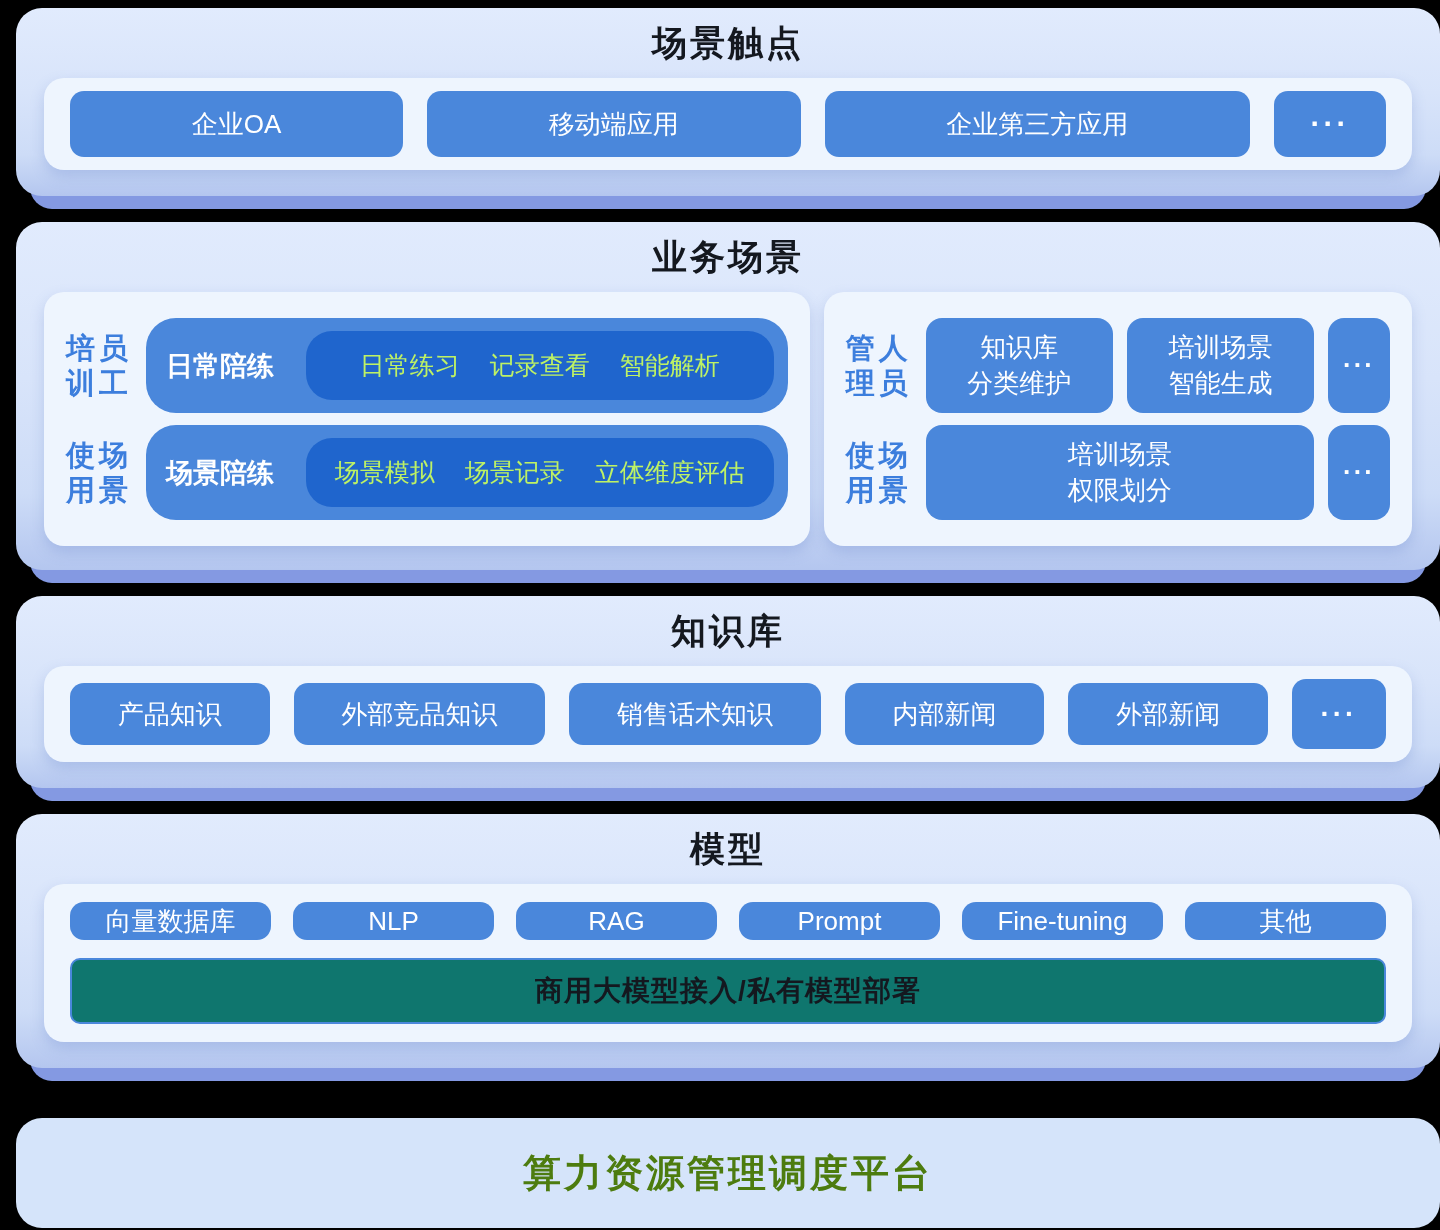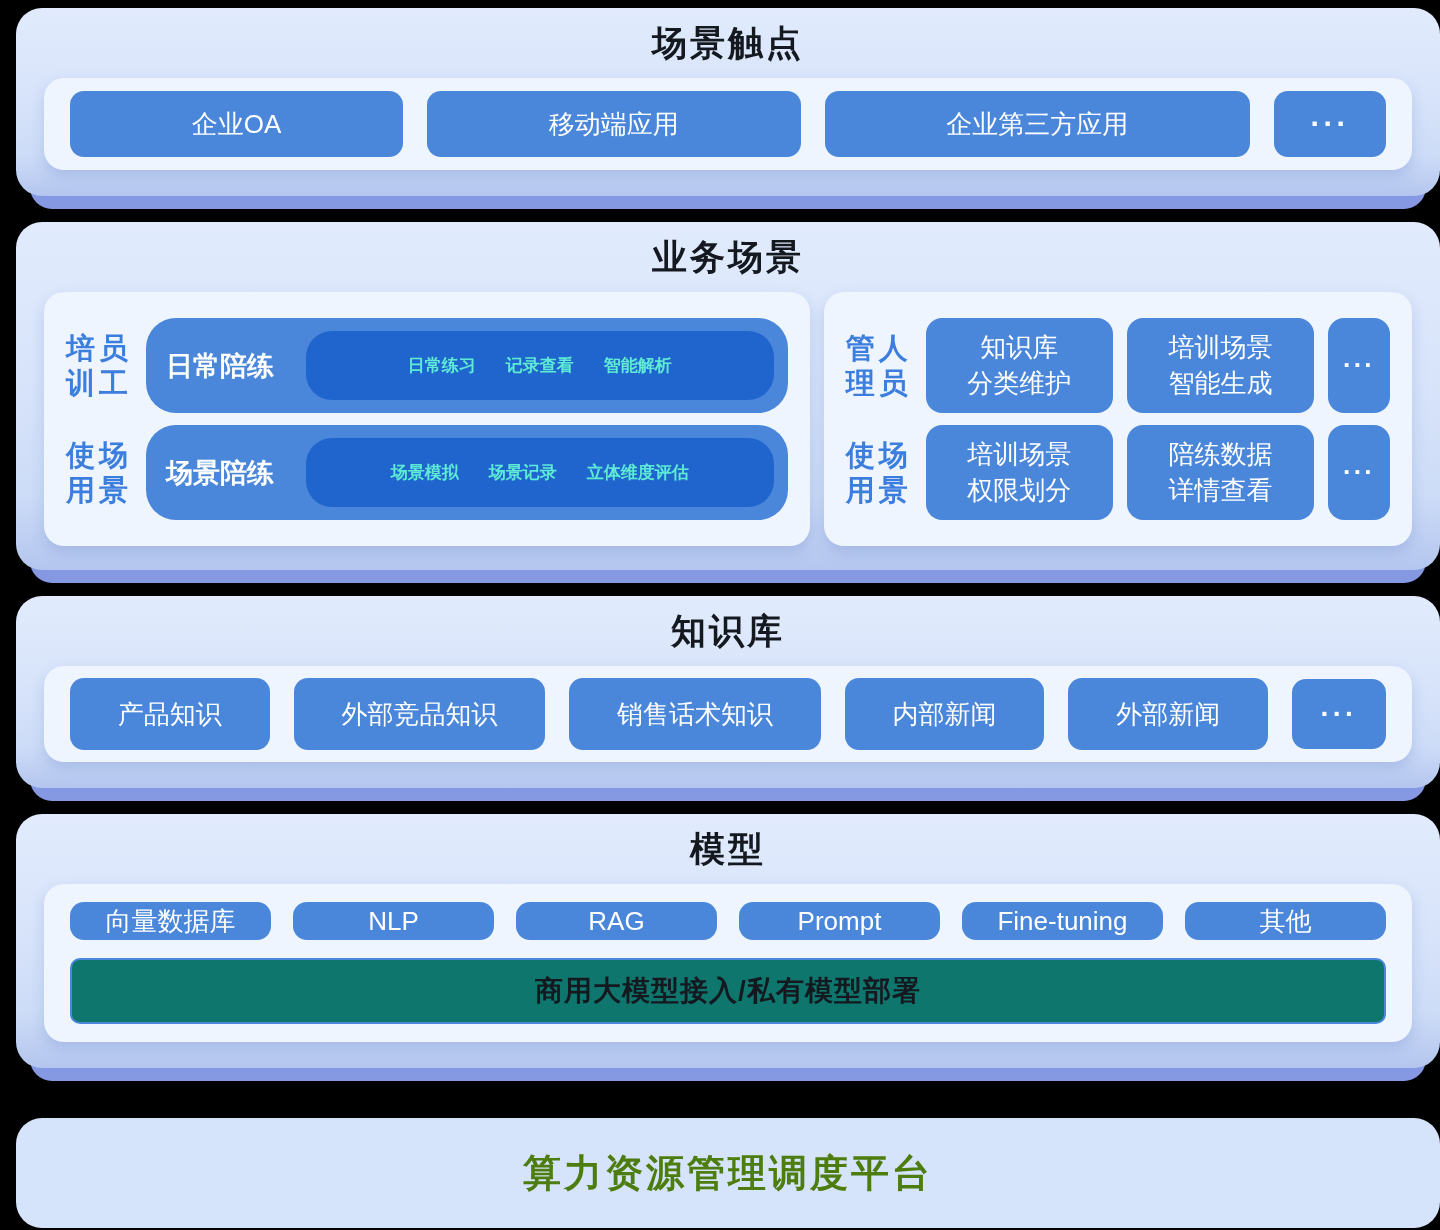--- a/index.html
+++ b/index.html
@@ -58,32 +58,32 @@
     color:#3c7edd;font-weight:700;font-size:29px;line-height:1.18;
   }
   .pill-outer{
     flex:1;align-self:stretch;background:#4a87db;border-radius:30px;
     display:flex;align-items:center;gap:32px;padding:0 14px 0 20px;cursor:pointer;
   }
   .pill-name{color:#fff;font-size:27px;font-weight:700;white-space:nowrap;}
   .pill-inner{
     flex:1;align-self:stretch;margin:13px 0;background:#1f65cd;border-radius:26px;
     display:flex;align-items:center;justify-content:center;gap:30px;
-    color:#5eead4;font-size:17px;font-weight:700;white-space:nowrap;
+    color:#bef264;font-size:25px;font-weight:400;white-space:nowrap;
   }
   .btn.two{
     flex:1;align-self:stretch;height:auto;flex-direction:column;
     line-height:1.35;border-radius:16px;font-size:26px;
   }
   .btn.sq-dots{
     width:62px;flex:0 0 auto;align-self:stretch;height:auto;border-radius:16px;
     font-size:26px;font-weight:700;letter-spacing:2px;
   }
   
-  .k-btn{padding:0 30px;flex:1 1 auto;height:72px;}
+  .k-btn{padding:0 30px;flex:1 1 auto;height:62px;}
   .k-dots{width:94px;flex:0 0 auto;height:70px;font-size:28px;font-weight:700;letter-spacing:3px;}
   
   .panel4{
     background:#eef5fe;border-radius:20px;margin:14px 28px 26px;flex:1;
     box-shadow:0 6px 14px rgba(100,130,200,.28);
     padding:18px 26px;display:flex;flex-direction:column;gap:18px;
   }
   .m-row{display:flex;gap:22px;flex:1;}
   .m-btn{flex:1 1 0;height:auto;align-self:stretch;}
   .m-bar{
@@ -167,24 +167,20 @@
             <div class="btn sq-dots">···</div>
           </div>
           <div class="bp-row">
             <div class="blabel">
               <span>使用</span>
               <span>场景</span>
             </div>
             <div class="btn two">
               <span>培训场景</span>
               <span>权限划分</span>
-            </div>
-            <div class="btn two">
-              <span>陪练数据</span>
-              <span>详情查看</span>
             </div>
             <div class="btn sq-dots">···</div>
           </div>
         </div>
 
       </div>
     </div>
   </section>
 
   <section class="sec s3">

